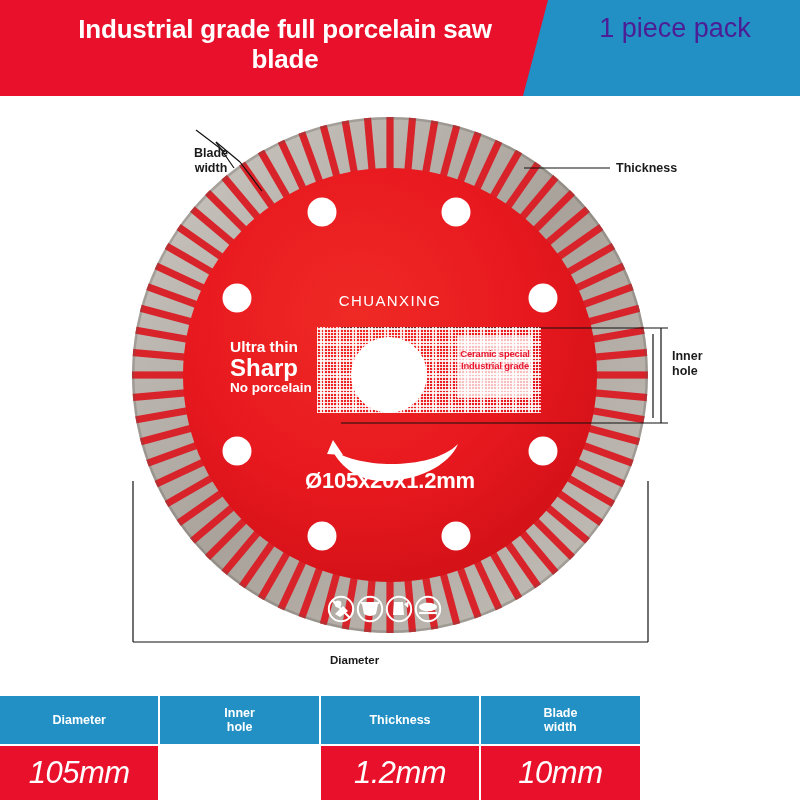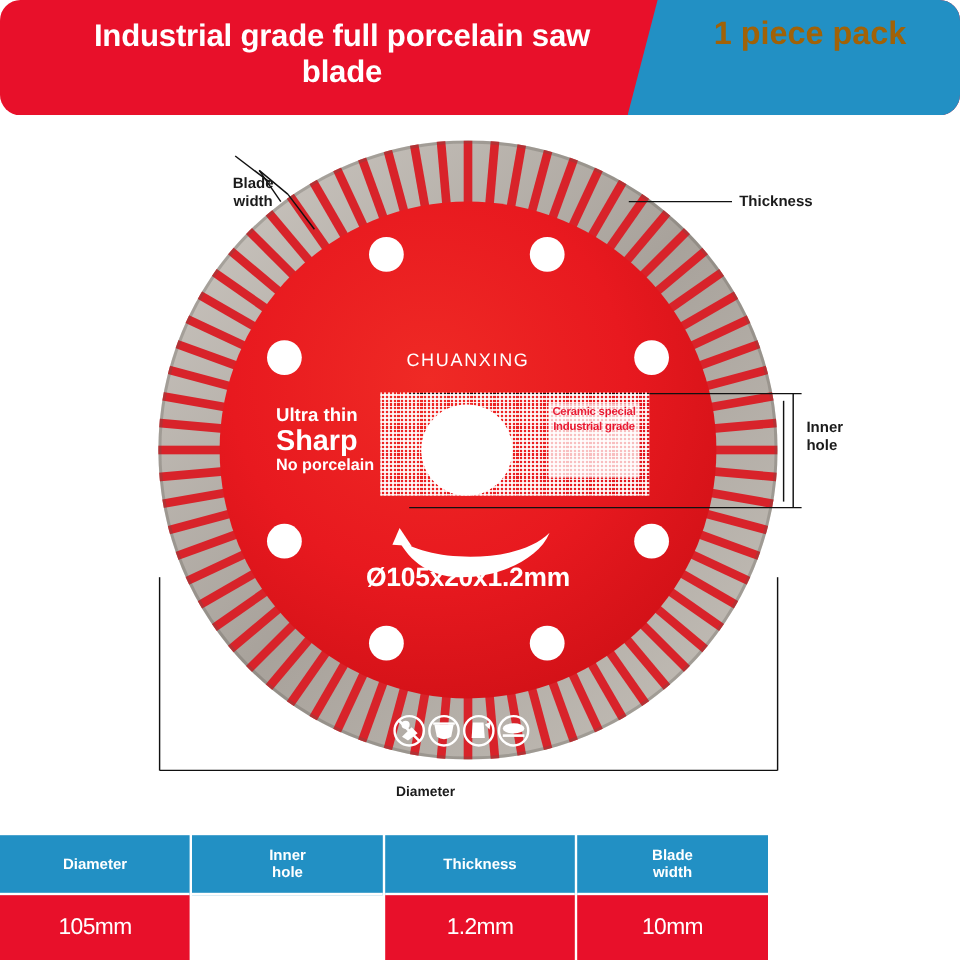--- a/index.html
+++ b/index.html
@@ -16,21 +16,20 @@
   }
 
   
   .banner {
     position: absolute;
     left: 0;
     top: 0;
     width: 800px;
     height: 96px;
     overflow: hidden;
-    border-radius: 17px;
   }
   .banner-red {
     position: absolute;
     left: 0; top: 0;
     width: 800px; height: 96px;
     background: #e8102a;
   }
   .banner-blue {
     position: absolute;
     left: 0; top: 0;
@@ -49,23 +48,23 @@
     font-weight: bold;
     line-height: 1.16;
     letter-spacing: -0.2px;
   }
   .banner-pack {
     position: absolute;
     left: 570px;
     top: 12px;
     width: 210px;
     text-align: center;
-    color: #a16207;
+    color: #4c1d95;
     font-size: 27px;
-    font-weight: bold;
+    font-weight: normal;
     line-height: 1.2;
   }
 
   
   .diagram {
     position: absolute;
     left: 0;
     top: 96px;
     width: 800px;
     height: 590px;
@@ -181,21 +180,21 @@
     left: 457px;
     top: 240px;
     width: 76px;
     height: 62px;
     background: rgba(255,255,255,0.78);
     color: #e8102a;
     font-size: 9.5px;
     font-weight: bold;
     line-height: 1.22;
     text-align: center;
-    padding-top: 2px;
+    padding-top: 12px;
     box-sizing: border-box;
     opacity: 0.92;
     letter-spacing: -0.2px;
   }
 
   
   .spec-table {
     position: absolute;
     left: 0;
     top: 696px;
@@ -226,23 +225,24 @@
     border-bottom: 2px solid #ffffff;
     box-sizing: border-box;
   }
   .spec-val {
     flex: 1;
     background: #e8102a;
     color: #ffffff;
     display: flex;
     align-items: center;
     justify-content: center;
-    font-size: 19px;
+    font-size: 31px;
     font-weight: normal;
     letter-spacing: -0.5px;
+    font-style: italic;
   }
 </style>
 </head>
 <body>
 
 <div class="banner">
   <div class="banner-red"></div>
   <div class="banner-blue"></div>
   <div class="banner-title">Industrial grade full porcelain saw blade</div>
   <div class="banner-pack">1 piece pack</div>

